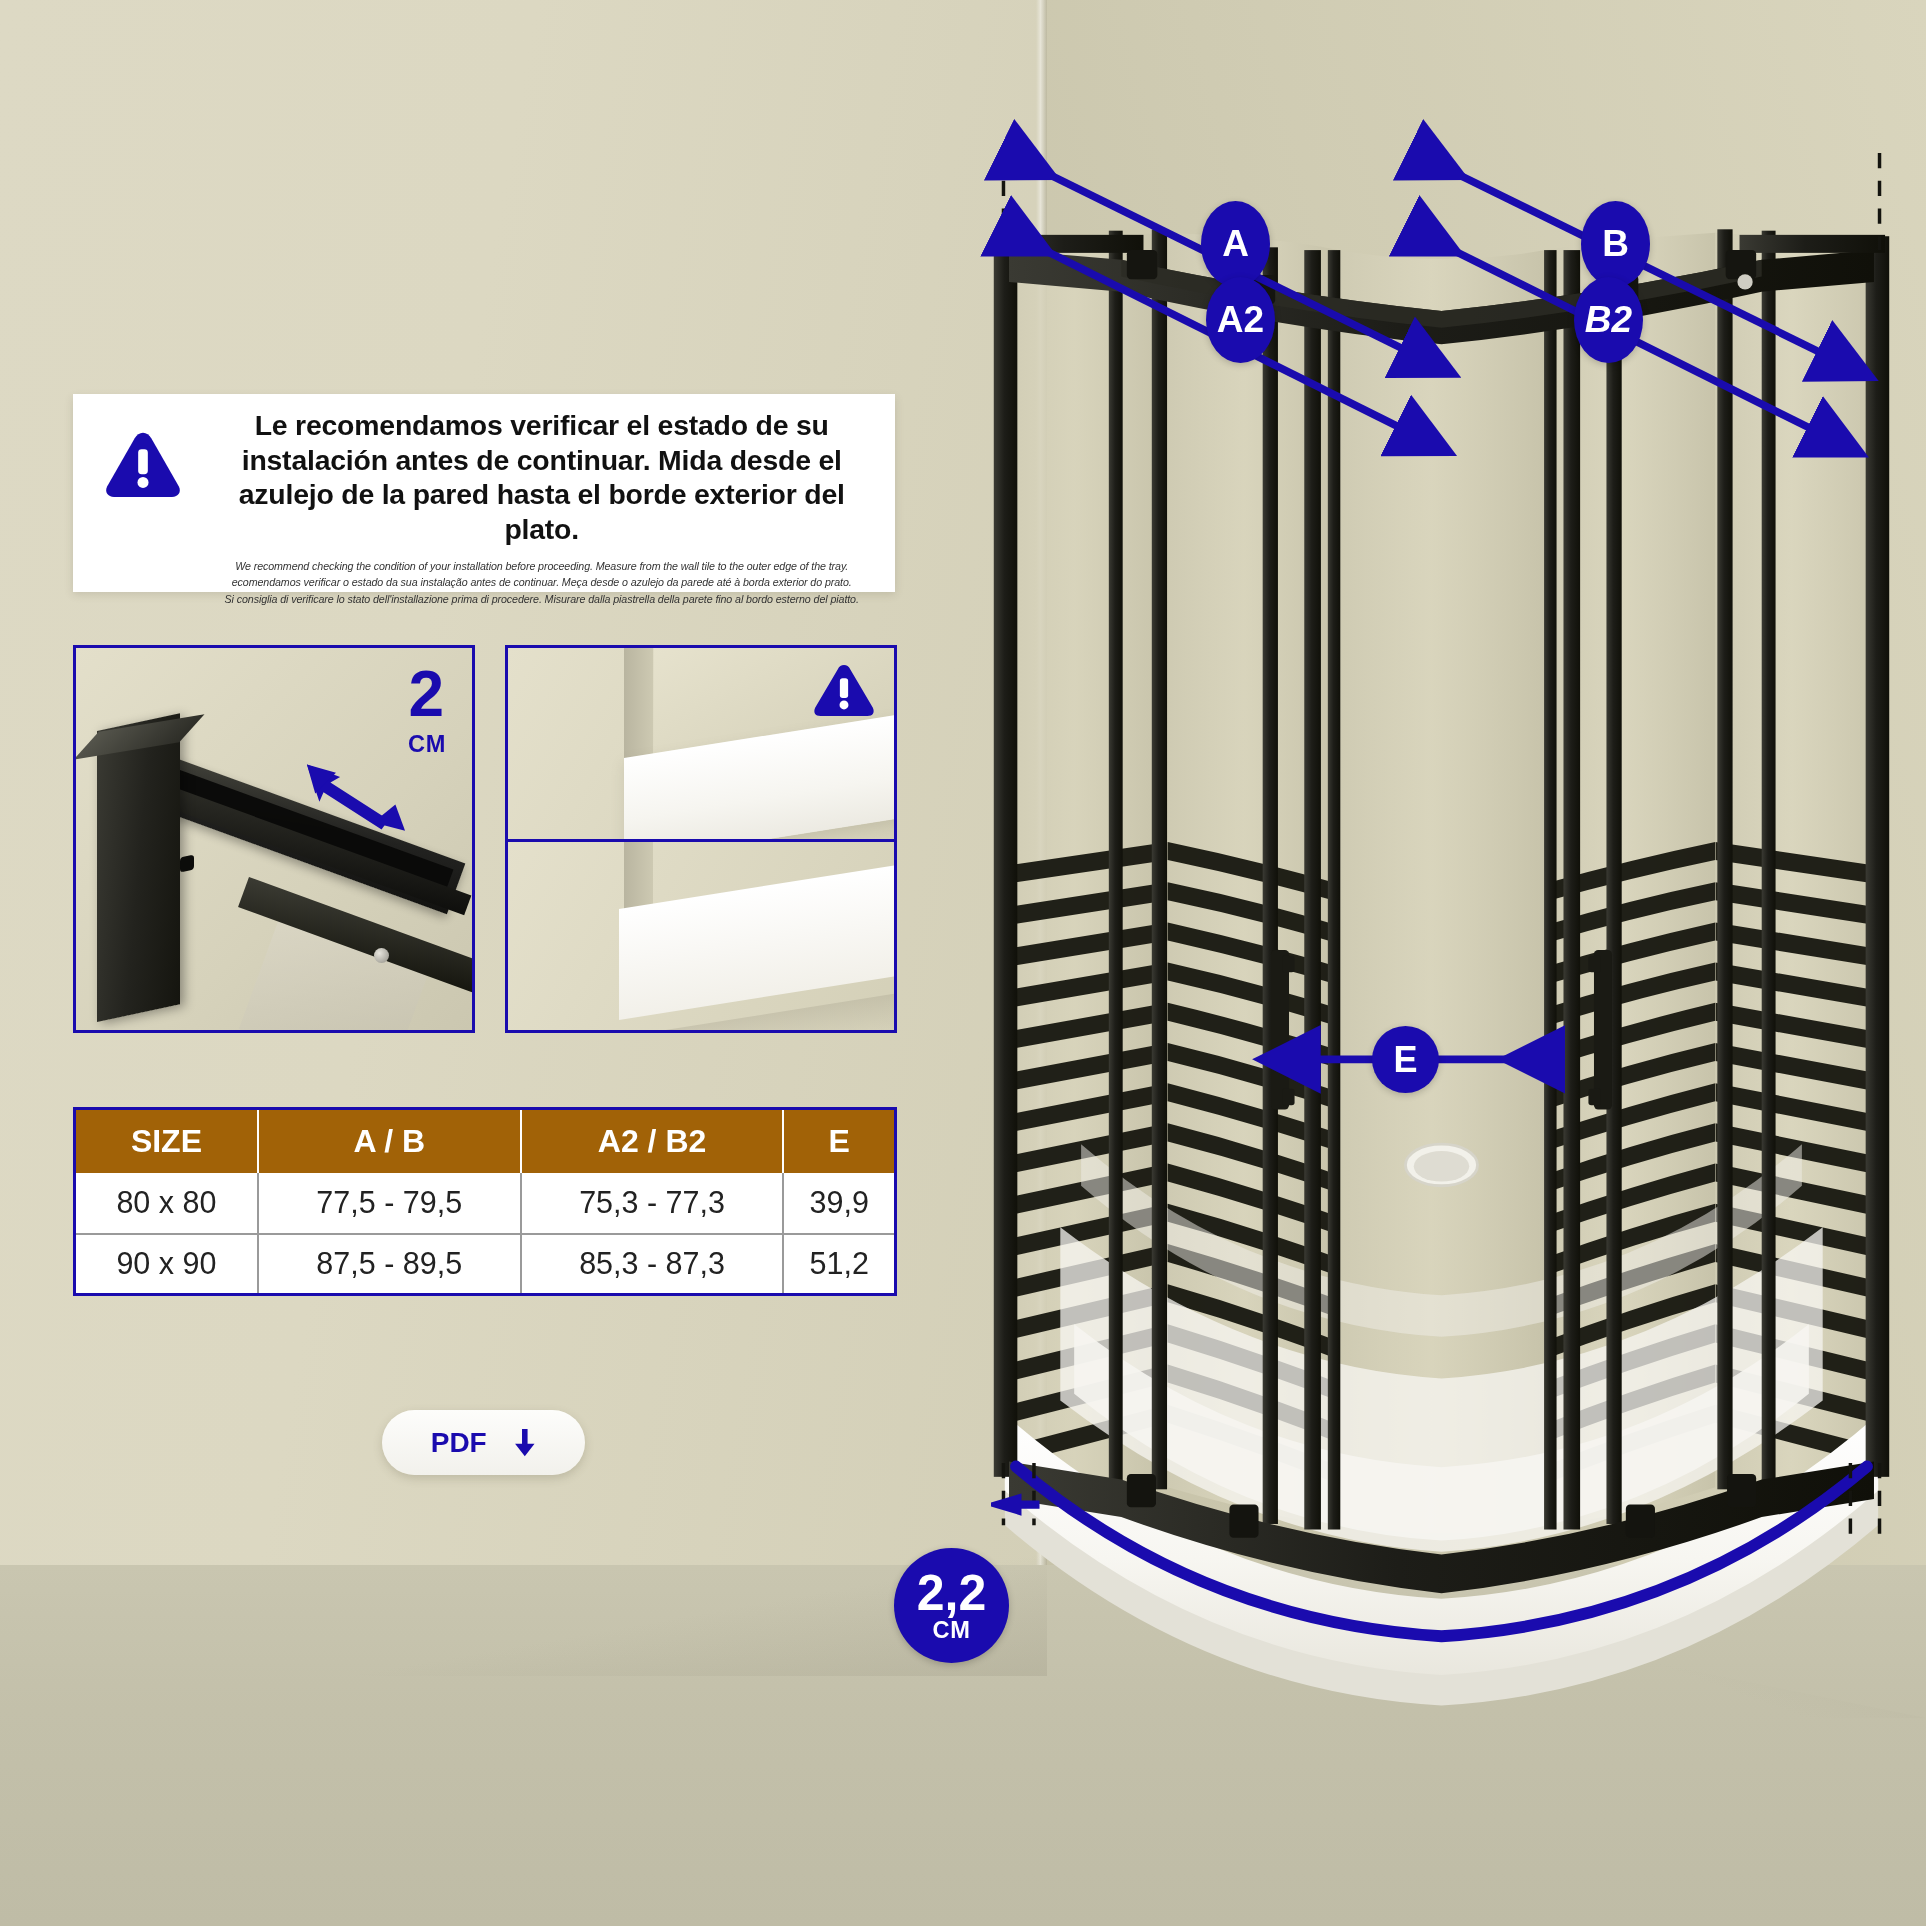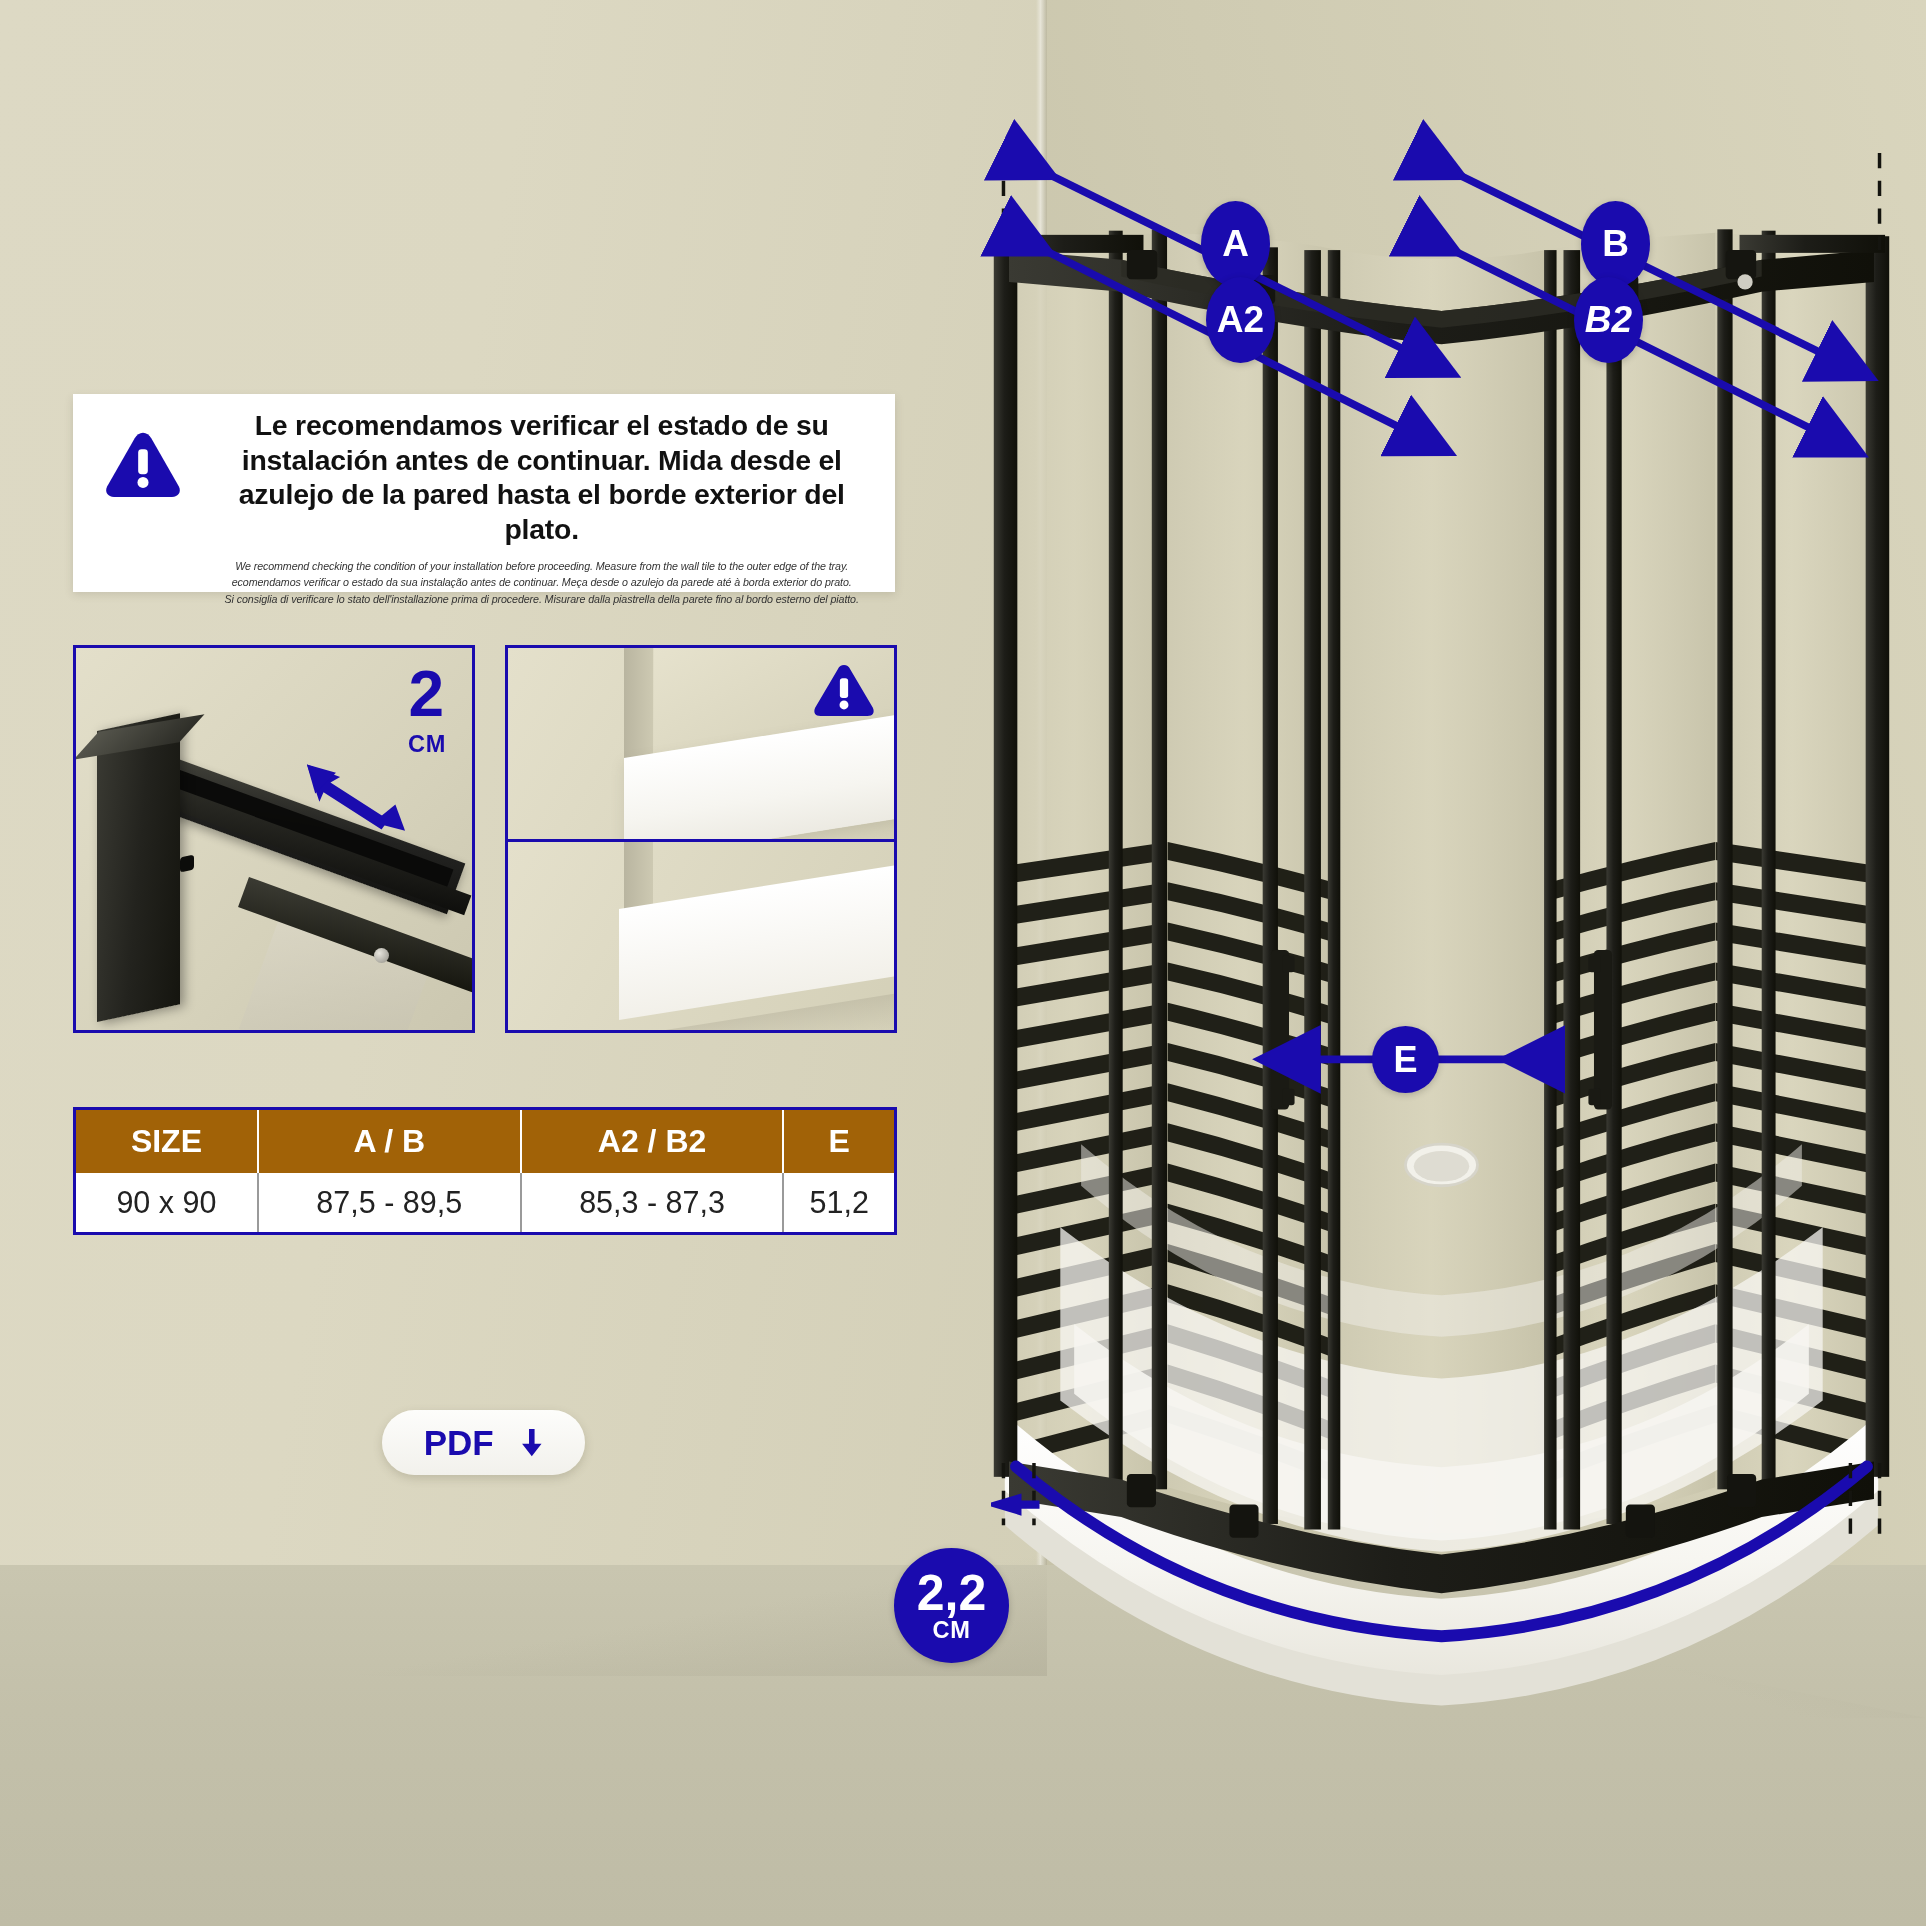--- a/index.html
+++ b/index.html
@@ -146,21 +146,21 @@
   }
   .size-table tbody tr:first-child td{border-top:0;}
   .size-table tbody td:last-child{border-right:0;}
 
   
   .pdf-btn{
     position:absolute;left:382px;top:1410px;width:203px;height:65px;
     background:linear-gradient(180deg,#fdfdfb,#f2f1ec);
     border-radius:33px;box-shadow:0 3.5px 9.7px rgba(90,85,65,.22);
     display:flex;align-items:center;justify-content:center;gap:26px;
-    color:#1a0bae;font-size:35px;font-weight:bold;cursor:pointer;
+    color:#1a0bae;font-size:28px;font-weight:bold;cursor:pointer;
   }
   .pdf-arrow{width:23.6px;height:28px;}
 
   
   .shower{position:absolute;left:991px;top:146px;width:901px;height:1629px;}
   .sv{position:absolute;left:0;top:0;width:901px;height:1629px;}
 
   
   .badge{
     position:absolute;background:#1a0bae;color:#fff;font-weight:bold;
@@ -505,20 +505,26 @@
   <thead>
     <tr>
       <th>SIZE</th>
       <th>A / B</th>
       <th>A2 / B2</th>
       <th>E</th>
     </tr>
   </thead>
   <tbody>
     <tr>
+      <td>80 x 80</td>
+      <td>77,5 - 79,5</td>
+      <td>75,3 - 77,3</td>
+      <td>39,9</td>
+    </tr>
+    <tr>
       <td>90 x 90</td>
       <td>87,5 - 89,5</td>
       <td>85,3 - 87,3</td>
       <td>51,2</td>
     </tr>
   </tbody>
 </table>
 
 <div class="pdf-btn">
   <span>PDF</span>

